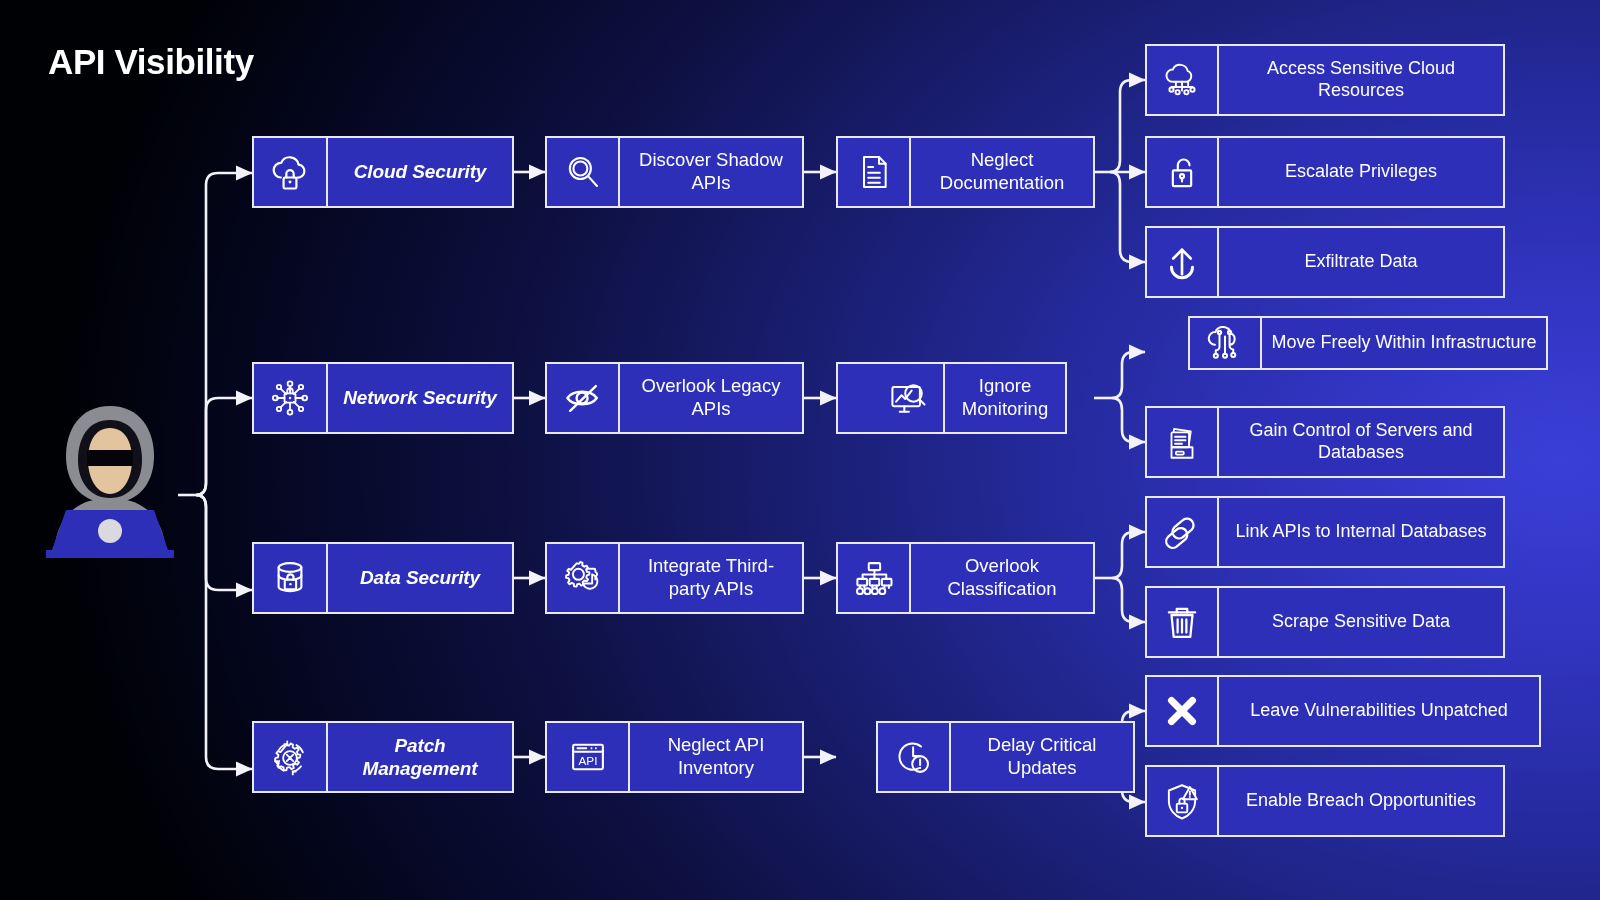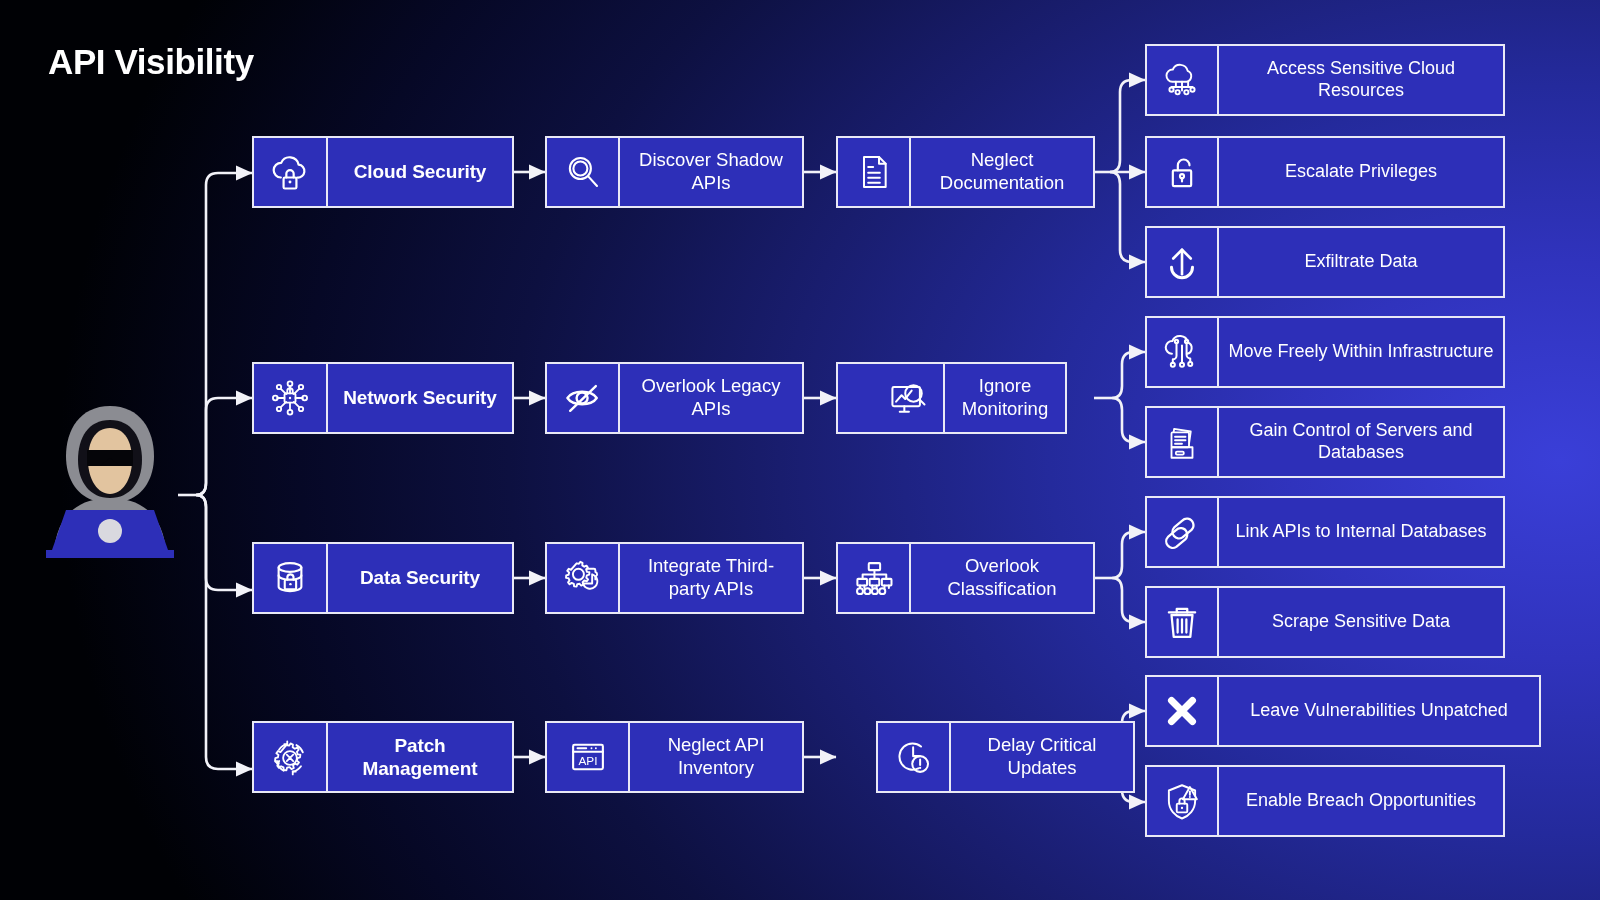--- a/index.html
+++ b/index.html
@@ -49,21 +49,21 @@
   .node .label-cell {
     flex: 1 1 auto;
     display: flex;
     align-items: center;
     justify-content: center;
     text-align: center;
     color: #ffffff;
     padding: 2px 8px;
     line-height: 1.22;
   }
-  .node.cat .label-cell { font-weight: bold; font-size: 19px; letter-spacing: -0.1px; }
+  .node.cat .label-cell { font-weight: bold; font-size: 19px; letter-spacing: -0.1px; font-style: italic; }
   .node.step .label-cell { font-weight: normal; font-size: 18.5px; }
   .node.out  .label-cell { font-weight: normal; font-size: 18px; }
   .node svg { display: block; }
 
   
   #wires { position: absolute; inset: 0; z-index: 4; pointer-events: none; }
 
   
   #hacker { position: absolute; left: 40px; top: 398px; z-index: 10; }
 </style>
@@ -250,21 +250,21 @@
           <rect x="7" y="12" width="30" height="21" rx="1.6"></rect>
           <path d="M20 33 v5 M15 39 h10"></path>
           <path d="M11 28 L17 21 L21 25 L28 16"></path>
           <circle cx="30" cy="19" r="9"></circle>
             <path d="M36.5 25.5 L42 31"></path>
         </svg>
       </div>
       <div class="label-cell">Ignore Monitoring</div>
     </div>
 
-    <div class="node out" style="left:1145px; top:316px; width:360px; height:72px;">
+    <div class="node out" style="left:1188px; top:316px; width:360px; height:54px;">
       <div class="icon-cell" style="width:72px;">
         <svg width="44" height="44" viewBox="0 0 48 48" stroke="#fff" stroke-width="2.2" fill="none" stroke-linecap="round" stroke-linejoin="round">
           <path d="M13 26 a7 7 0 0 1 0.5 -14 a9 9 0 0 1 17 1.6 a6.5 6.5 0 0 1 -1.2 12.4"></path>
           <path d="M18 14 v14 a4 4 0 0 1 -4 4 v4"></path>
           <path d="M24 17 v19"></path>
           <path d="M29 14 v13 a4 4 0 0 0 4 4 v4"></path>
           <circle cx="14" cy="38" r="2.2"></circle>
             <circle cx="24" cy="38" r="2.2"></circle>
             <circle cx="33" cy="37" r="2.2"></circle>
           <circle cx="18" cy="12.5" r="1.8"></circle>

